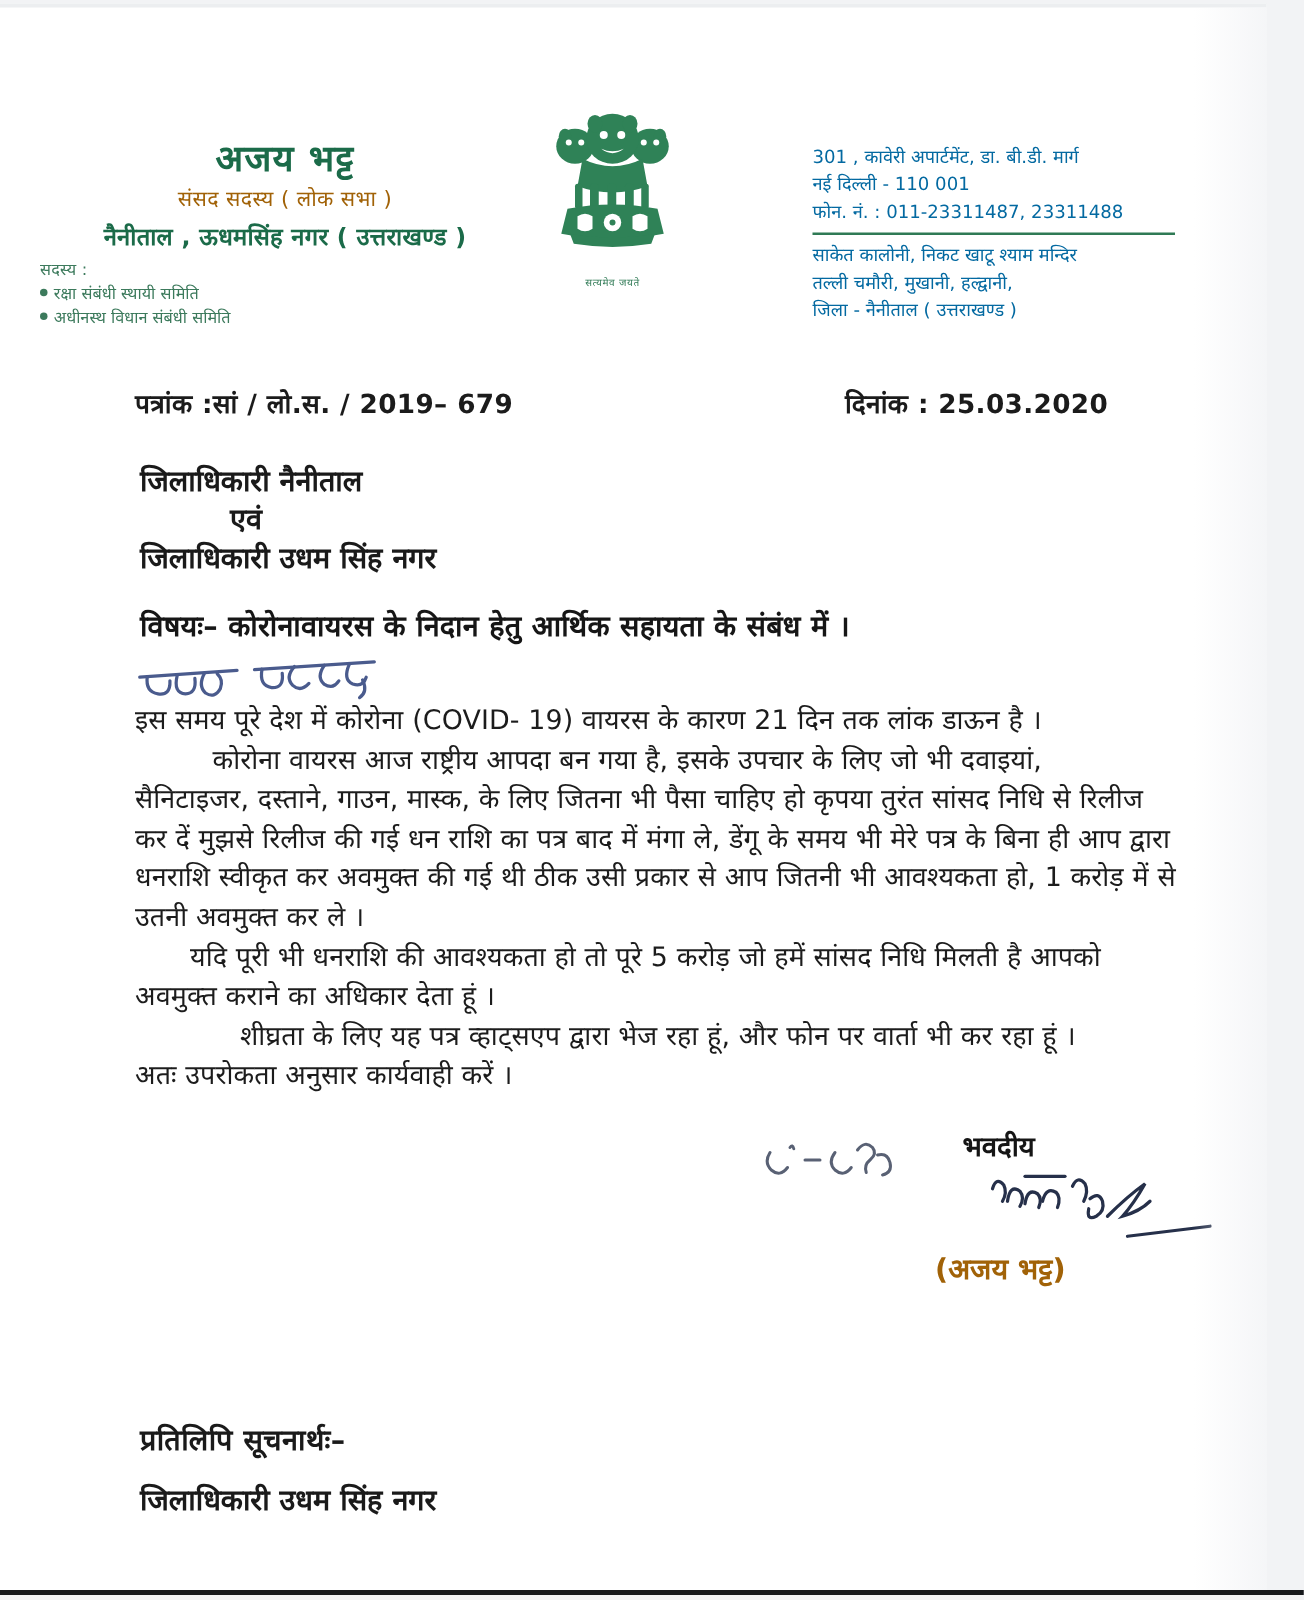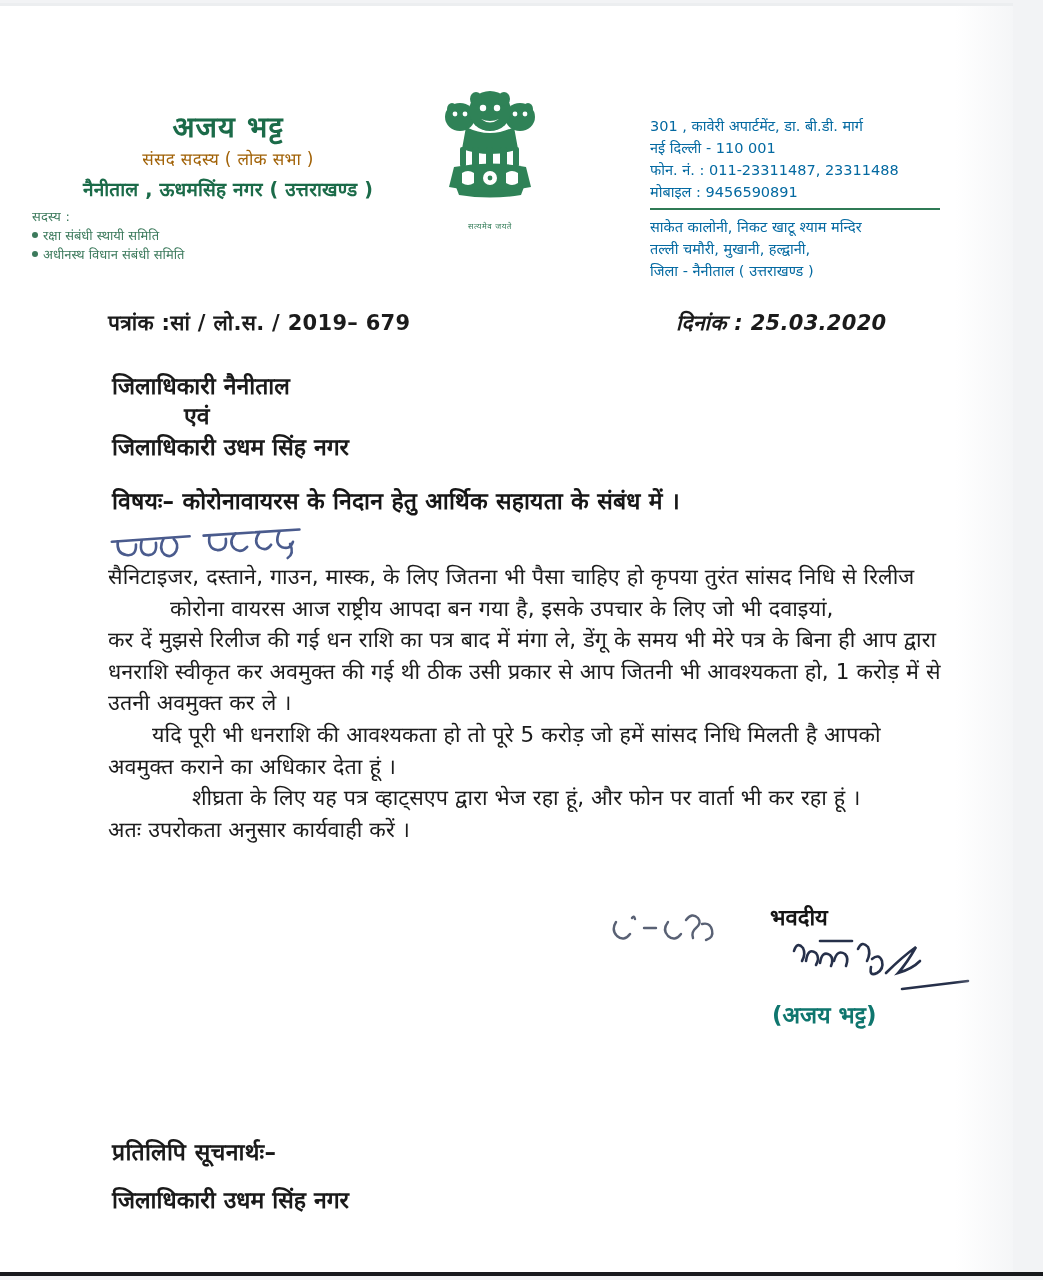--- a/index.html
+++ b/index.html
@@ -159,21 +159,20 @@
     color: #1b1b1b;
     letter-spacing: .3px;
   }
   #ref-date {
     position: absolute;
     left: 676px; top: 0;
     font-size: 21px;
     font-weight: bold;
     color: #1b1b1b;
     letter-spacing: .3px;
-    font-style: italic;
   }
 
   
   #recipient {
     position: absolute;
     left: 112px;
     top: 368px;
     width: 600px;
     font-size: 23px;
     font-weight: bold;
@@ -228,25 +227,25 @@
   #closing {
     position: absolute;
     left: 770px;
     top: 898px;
     font-size: 22px;
     font-weight: bold;
     color: #151515;
   }
   #sign-name {
     position: absolute;
-    left: 772px;
+    left: 748px;
     top: 995px;
     font-size: 23px;
     font-weight: bold;
-    color: #0f766e;
+    color: #a16207;
   }
   
   #hw-left {
     position: absolute;
     left: 610px;
     top: 905px;
     width: 160px; height: 44px;
     color: #303a52;
     font-family: "DejaVu Serif", serif;
     font-style: italic;
@@ -352,21 +351,20 @@
             <path d="M20 104 q34 6 68 0 l-3 8 q-31 5 -62 0z"></path>
           </g>
         </svg>
         <div id="emblem-motto" class="hindi">सत्यमेव जयते</div>
       </div>
 
       <div id="lh-right">
         <div class="hindi">301 , कावेरी अपार्टमेंट, डा. बी.डी. मार्ग</div>
         <div class="hindi">नई दिल्ली - 110 001</div>
         <div class="hindi">फोन. नं. : 011-23311487, 23311488</div>
-        <div class="hindi">मोबाइल : 9456590891</div>
         <div id="addr-rule"></div>
         <div class="hindi">साकेत कालोनी, निकट खाटू श्याम मन्दिर</div>
         <div class="hindi">तल्ली चमौरी, मुखानी, हल्द्वानी,</div>
         <div class="hindi">जिला - नैनीताल ( उत्तराखण्ड )</div>
       </div>
     </div>
 
     <div id="refline">
       <div id="ref-no" class="hindi">पत्रांक :सां / लो.स. / 2019–  679</div>
       <div id="ref-date" class="hindi">दिनांक :  25.03.2020</div>
@@ -391,22 +389,23 @@
           <path d="M106 8 q-3 13 7 15 q10 1 9 -11"></path>
           <path d="M132 7 q-8 8 -2 15 q6 6 13 -1"></path>
           <path d="M156 7 q-7 9 -1 15 q7 5 12 -2"></path>
           <path d="M176 7 q-6 12 2 16 q8 3 11 -5"></path>
           <path d="M186 20 q4 10 -3 14"></path>
         </g>
       </svg>
     </div>
 
     <div id="body">
+      <div class="para-line hindi">इस समय पूरे देश में कोरोना (COVID- 19) वायरस के कारण 21 दिन तक लांक डाऊन है ।</div>
+      <div class="para-line hindi ind1">कोरोना वायरस आज राष्ट्रीय आपदा बन गया है,  इसके उपचार के लिए जो भी दवाइयां,</div>
       <div class="para-line hindi">सैनिटाइजर,  दस्ताने, गाउन, मास्क, के लिए जितना भी पैसा चाहिए हो कृपया तुरंत सांसद निधि से रिलीज</div>
-      <div class="para-line hindi ind1">कोरोना वायरस आज राष्ट्रीय आपदा बन गया है,  इसके उपचार के लिए जो भी दवाइयां,</div>
       <div class="para-line hindi">कर दें मुझसे रिलीज की गई धन राशि का पत्र बाद में मंगा ले, डेंगू के समय भी मेरे पत्र के बिना ही आप द्वारा</div>
       <div class="para-line hindi">धनराशि स्वीकृत कर अवमुक्त की गई थी ठीक उसी प्रकार से आप जितनी भी आवश्यकता हो, 1 करोड़ में से</div>
       <div class="para-line hindi">उतनी अवमुक्त कर ले ।</div>
       <div class="para-line hindi ind2">यदि पूरी  भी धनराशि की आवश्यकता हो तो पूरे 5 करोड़ जो हमें सांसद निधि  मिलती है आपको</div>
       <div class="para-line hindi">अवमुक्त कराने का अधिकार देता हूं ।</div>
       <div class="para-line hindi ind3">शीघ्रता के लिए यह पत्र व्हाट्सएप द्वारा भेज रहा हूं, और फोन पर वार्ता भी कर रहा हूं  ।</div>
       <div class="para-line hindi">अतः उपरोकता अनुसार कार्यवाही करें ।</div>
     </div>
 
     <div id="hw-left">

